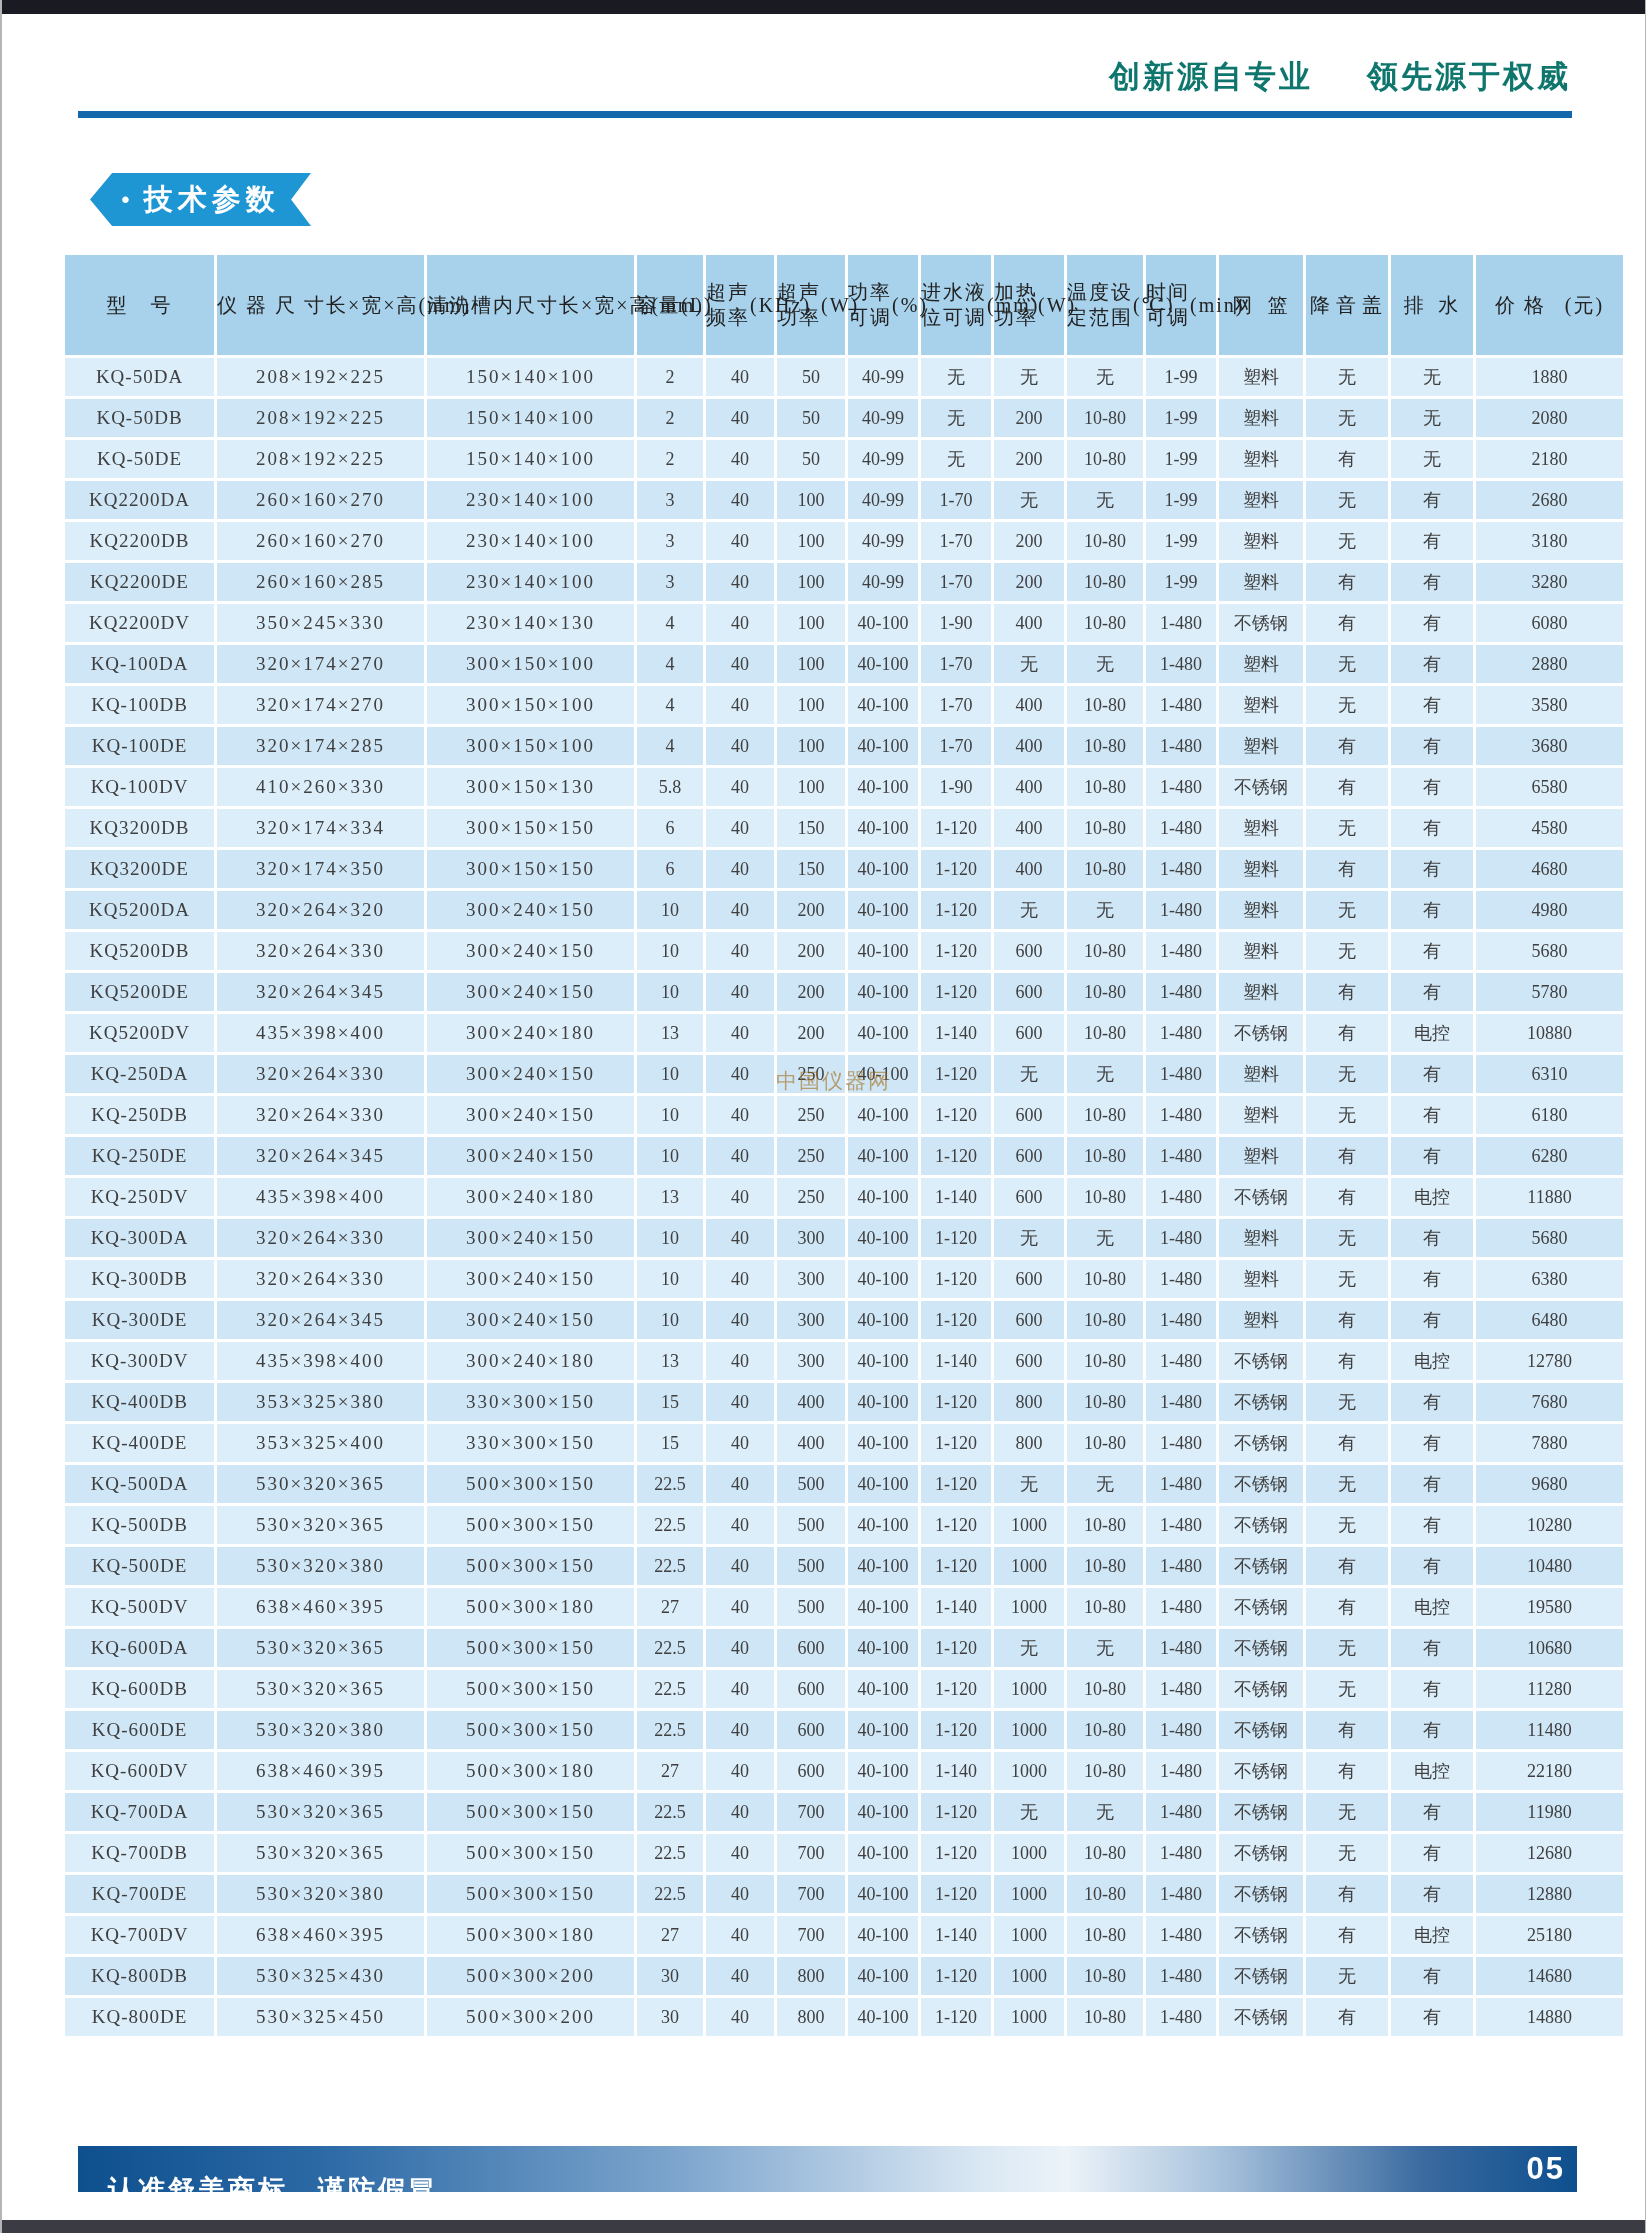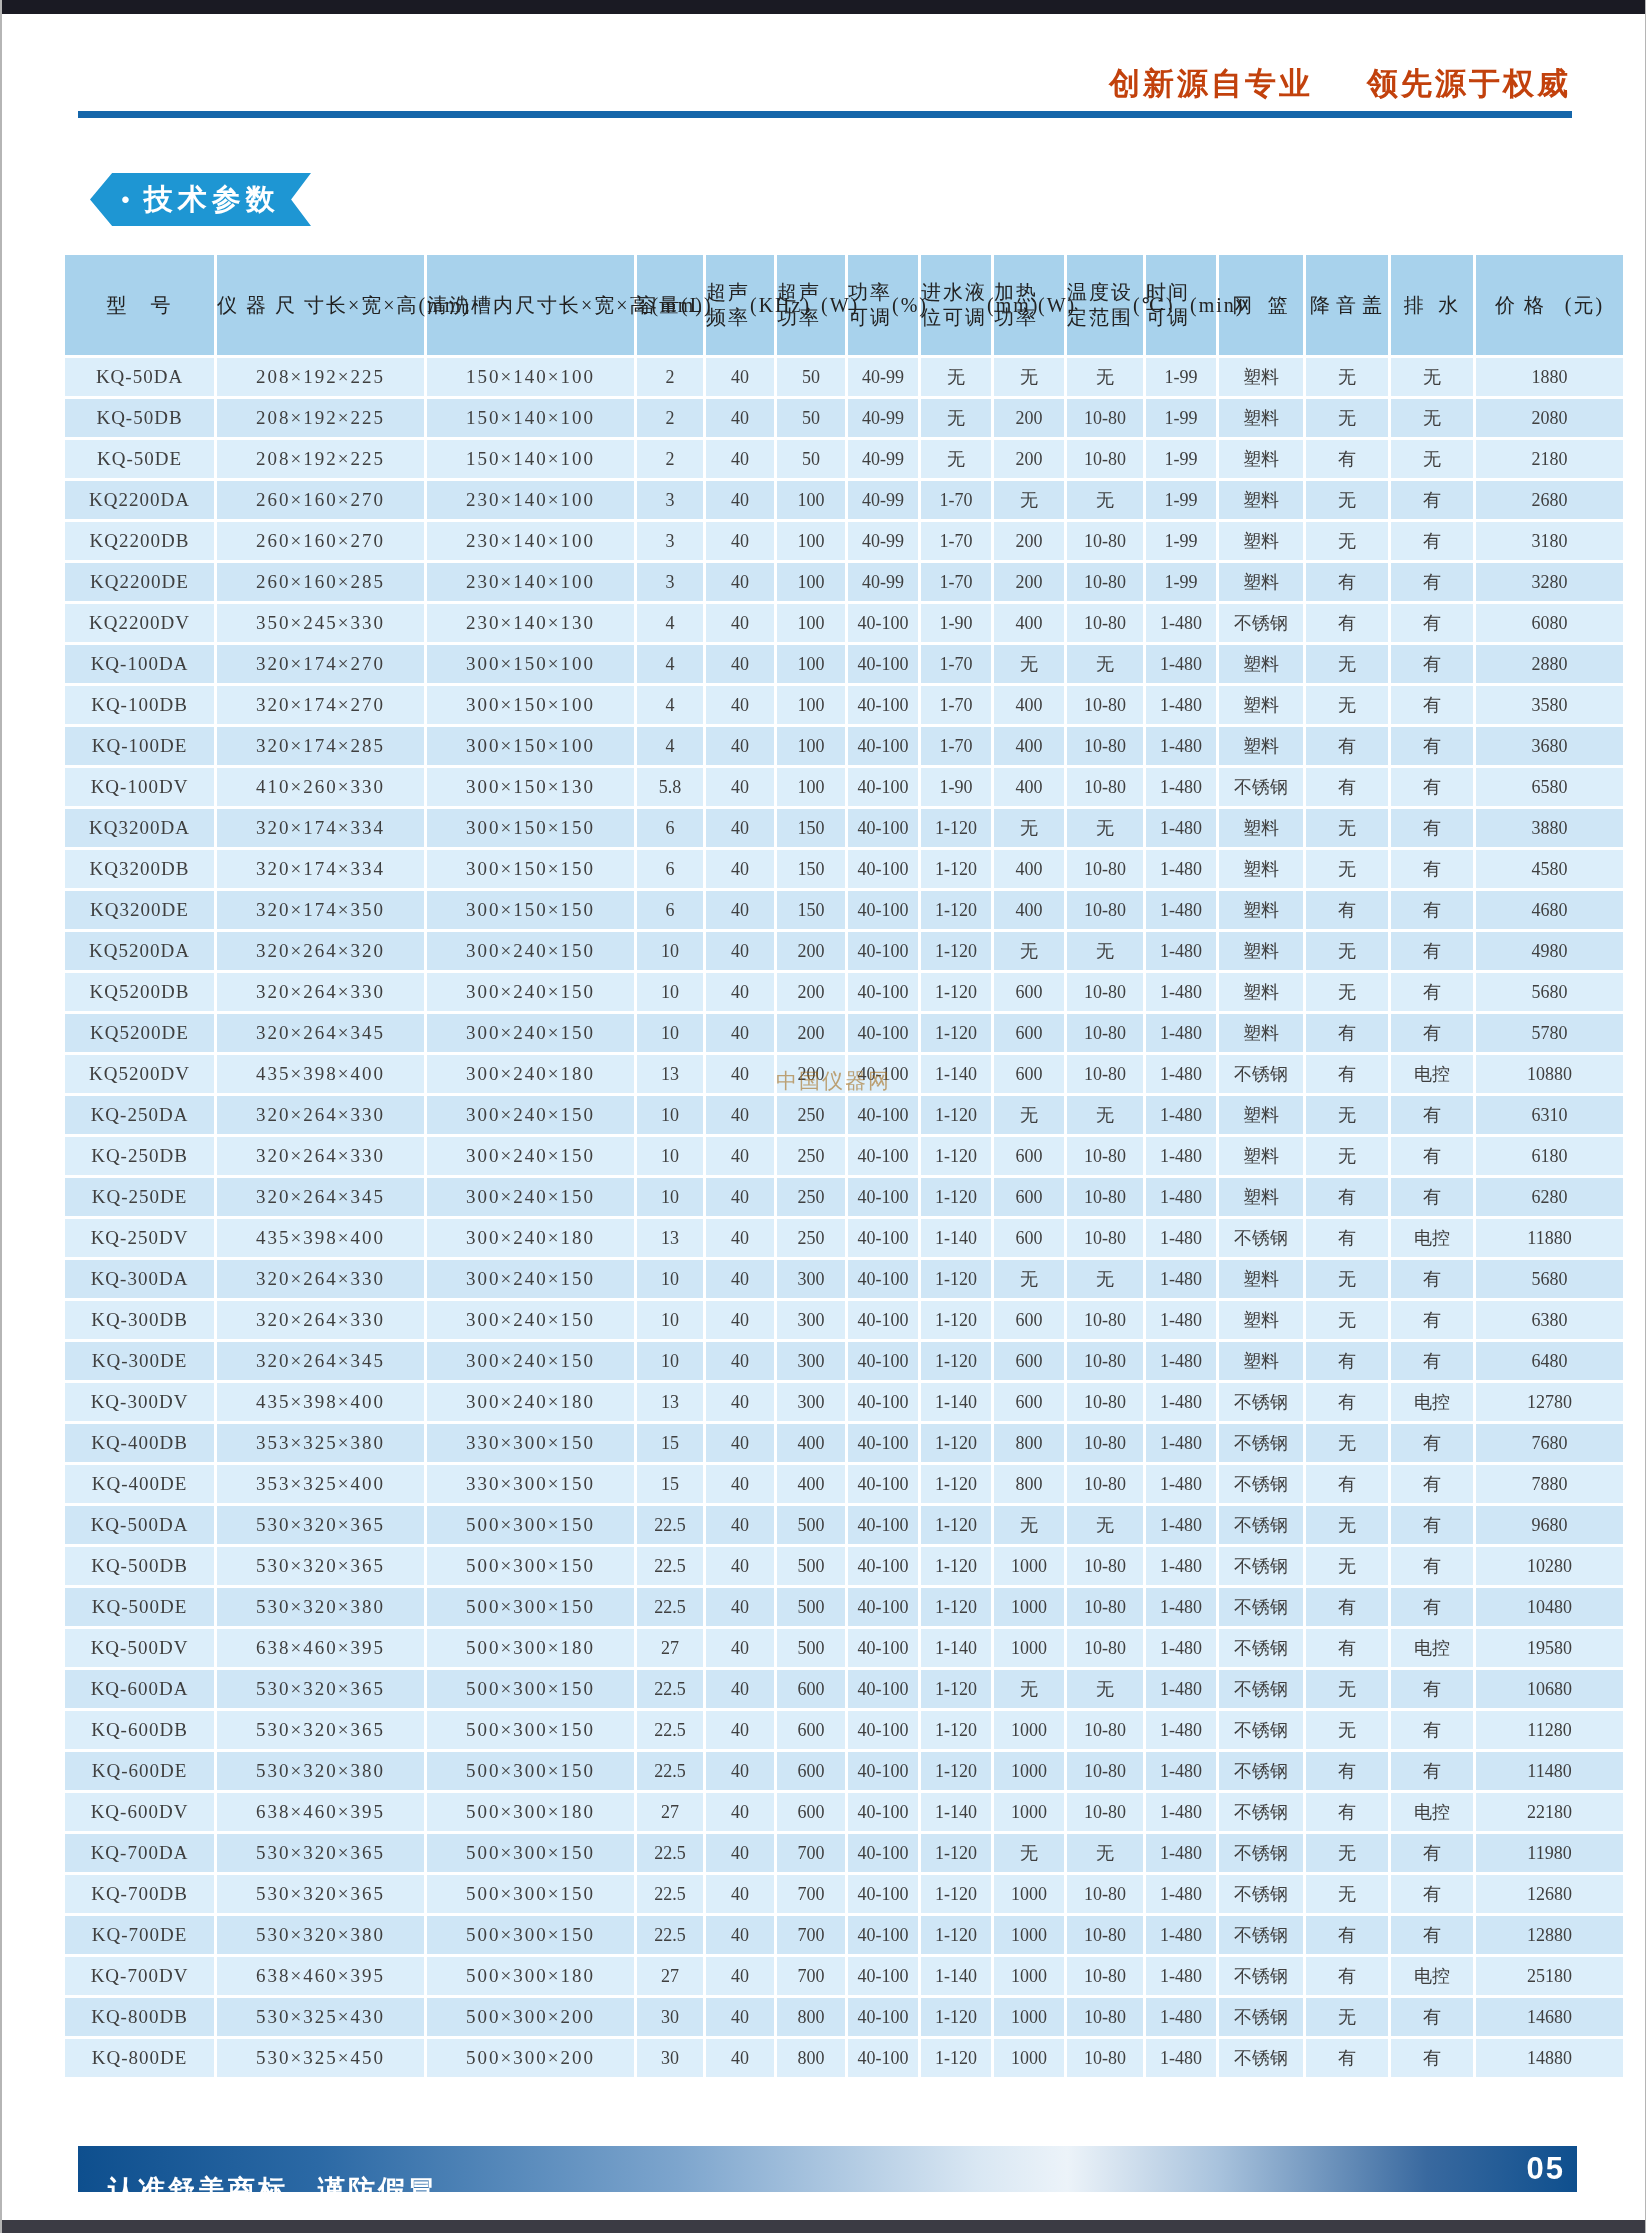--- a/index.html
+++ b/index.html
@@ -5,22 +5,22 @@
   html,body{margin:0;padding:0;background:#e9e9e9;}
   #page{
     position:relative;width:1647px;height:2234px;margin:0 auto;
     background:#ffffff;box-sizing:border-box;
     border-left:2px solid #b5b5b5;border-right:2px solid #b5b5b5;
     overflow:hidden;
     font-family:"Liberation Sans",sans-serif;
   }
   .top-bar{position:absolute;top:0;left:0;right:0;height:14px;background:#1a1a23;}
   .slogan{
-    position:absolute;top:63px;right:74px;
-    font-size:31px;font-weight:bold;color:#c2410c;letter-spacing:3px;white-space:nowrap;
+    position:absolute;top:56px;right:74px;
+    font-size:31px;font-weight:bold;color:#0f766e;letter-spacing:3px;white-space:nowrap;
   }
   .slogan-gap{display:inline-block;width:54px;}
   .divider{position:absolute;top:111px;left:76px;right:73px;height:7px;background:#1566aa;}
   .ribbon{
     position:absolute;top:173px;left:88px;width:221px;height:53px;
     background:#1e96d3;color:#ffffff;
     clip-path:polygon(10% 0,100% 0,91% 50%,100% 100%,10% 100%,0 50%);
     display:flex;align-items:center;justify-content:center;
   }
   .ribbon-bullet{font-size:24px;margin-right:14px;line-height:1;}
@@ -437,37 +437,20 @@
             <td class="cell">40-100</td>
             <td class="cell">1-90</td>
             <td class="cell">400</td>
             <td class="cell">10-80</td>
             <td class="cell">1-480</td>
             <td class="cell">不锈钢</td>
             <td class="cell">有</td>
             <td class="cell">有</td>
             <td class="cell">6580</td>
           </tr>
-          <tr class="r-even">
-            <td class="cell c-model">KQ3200DA</td>
-            <td class="cell c-dim">320×174×334</td>
-            <td class="cell c-dim">300×150×150</td>
-            <td class="cell">6</td>
-            <td class="cell">40</td>
-            <td class="cell">150</td>
-            <td class="cell">40-100</td>
-            <td class="cell">1-120</td>
-            <td class="cell">无</td>
-            <td class="cell">无</td>
-            <td class="cell">1-480</td>
-            <td class="cell">塑料</td>
-            <td class="cell">无</td>
-            <td class="cell">有</td>
-            <td class="cell">3880</td>
-          </tr>
           <tr class="r-odd">
             <td class="cell c-model">KQ3200DB</td>
             <td class="cell c-dim">320×174×334</td>
             <td class="cell c-dim">300×150×150</td>
             <td class="cell">6</td>
             <td class="cell">40</td>
             <td class="cell">150</td>
             <td class="cell">40-100</td>
             <td class="cell">1-120</td>
             <td class="cell">400</td>

